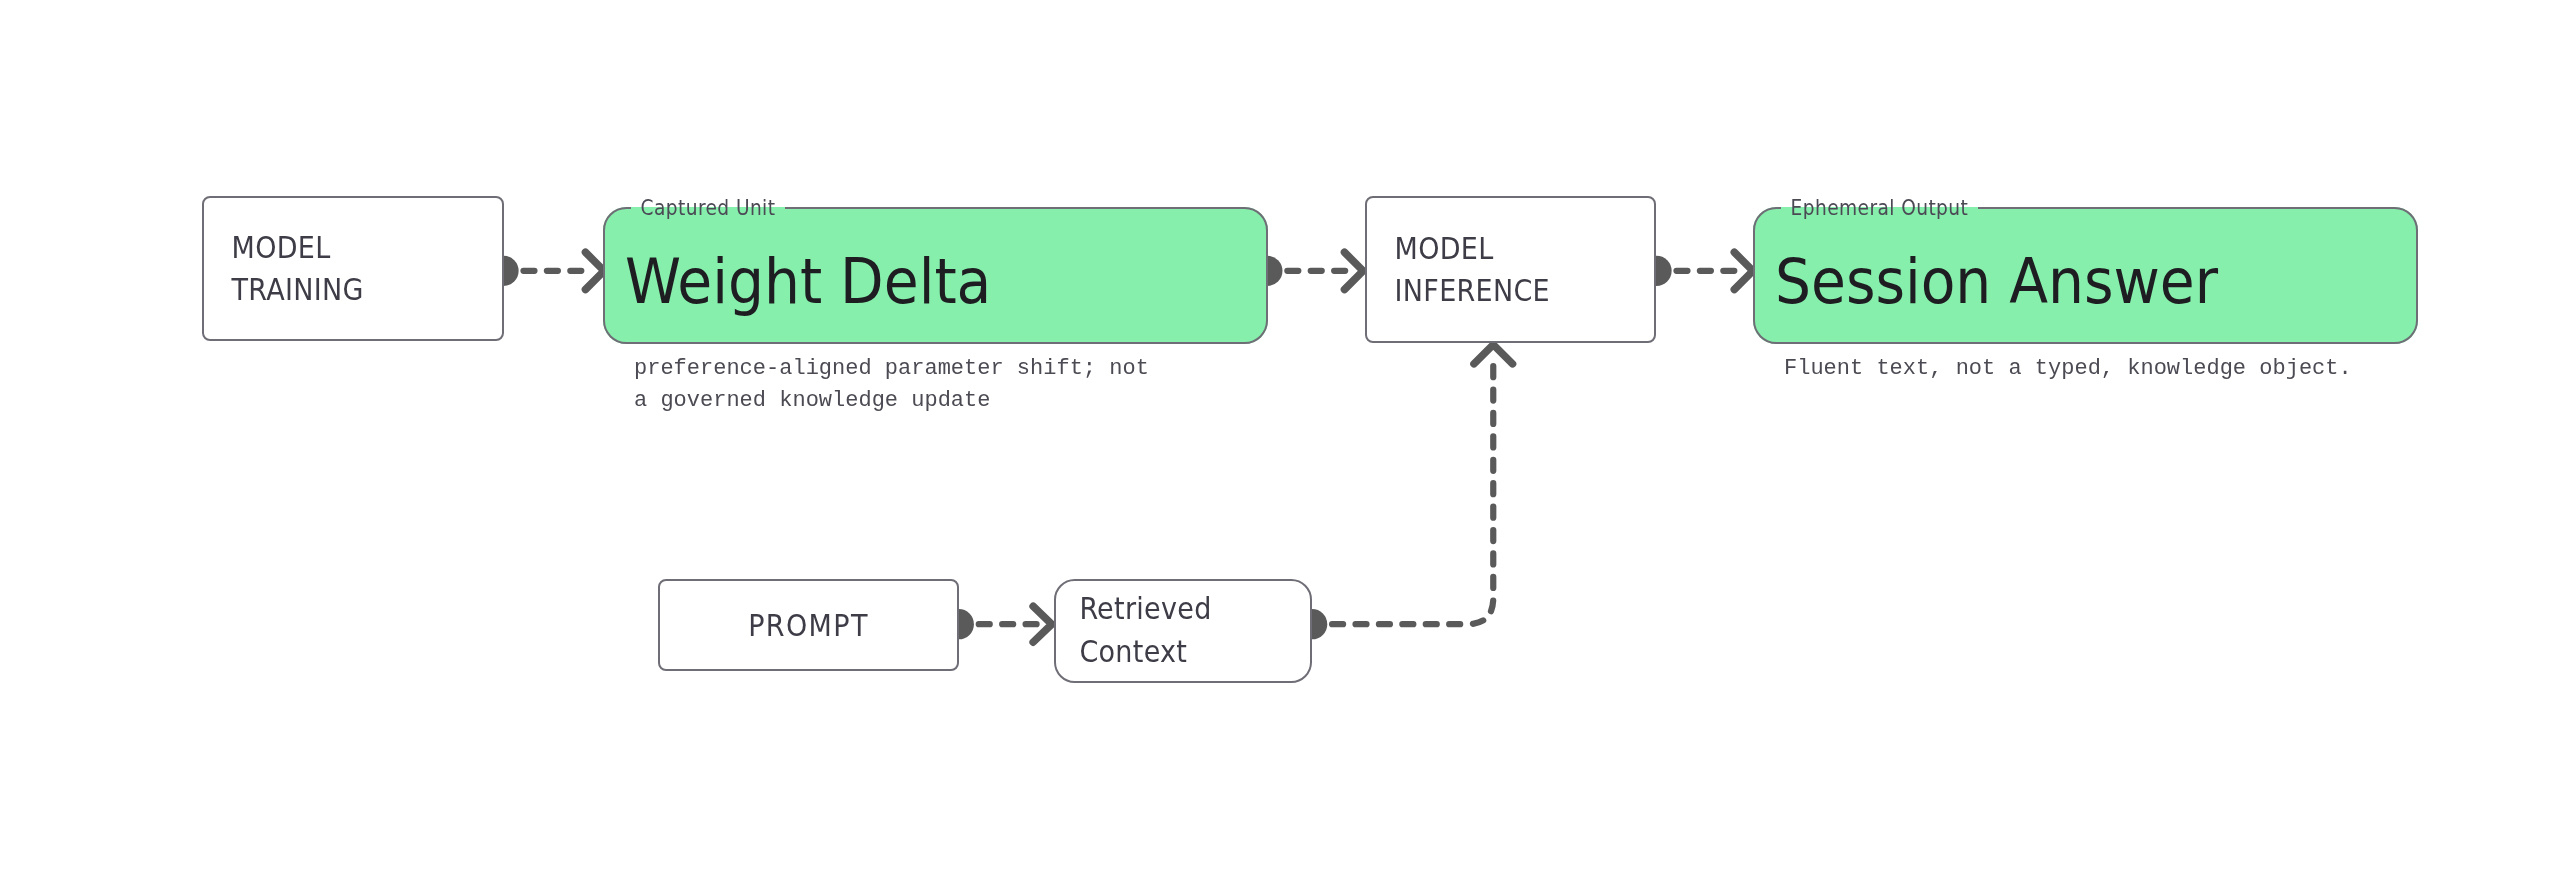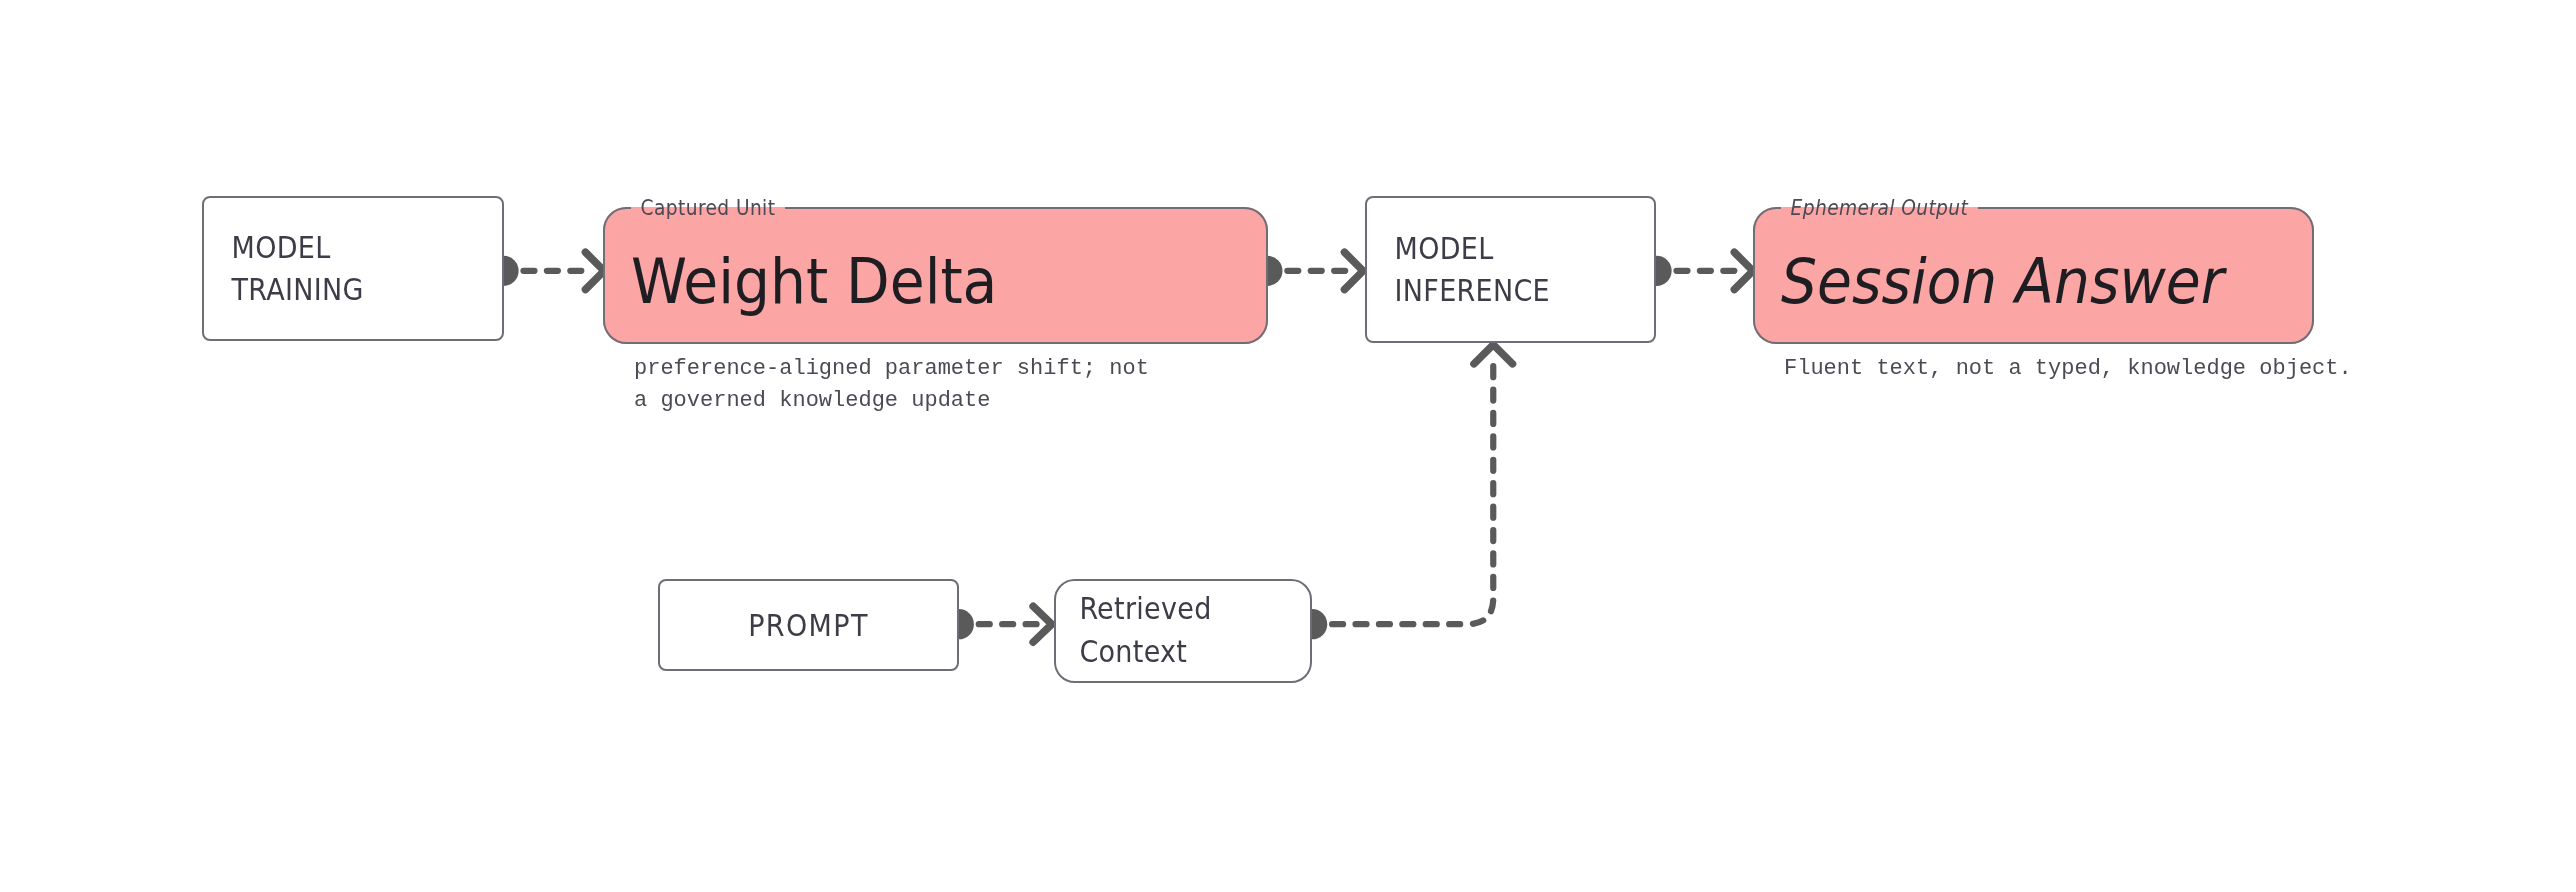--- a/index.html
+++ b/index.html
@@ -24,31 +24,31 @@
 
   
   .stage-node .nlabel{font-size:30px;line-height:1.38;padding-left:27.6px;}
 
   
   .fieldnode{
     position:absolute;box-sizing:border-box;background:transparent;
   }
   .fieldnode fieldset{
     margin:0;padding:0;height:100%;box-sizing:border-box;
-    border:2.8px solid #6f6d76;border-radius:23.4px;background:#fca5a5;
+    border:2.8px solid #6f6d76;border-radius:23.4px;background:#86efac;
     display:flex;align-items:center;
   }
   .fieldnode legend{
     margin-left:26px;padding:0 9.6px;
     font-size:20.7px;color:#4a4954;letter-spacing:0.4px;
     font-family:"DejaVu Sans Condensed","DejaVu Sans",sans-serif;
   }
   .fieldnode .bigtitle{
     font-size:63px;line-height:1;color:#1e1e22;letter-spacing:0px;
-    padding:0 26px;font-weight:400;
+    padding:0 20px;font-weight:400;
     font-family:"DejaVu Sans Condensed","DejaVu Sans",sans-serif;
   }
 
   
   .caption{
     position:absolute;color:#4c4b54;font-size:22px;line-height:1.45;
     font-family:Liberation Mono, monospace;
   }
 
   
@@ -103,21 +103,21 @@
       <div class="bigtitle">Weight Delta</div>
     </fieldset>
   </div>
   <div class="caption" style="left:634px;top:353px;width:537px;">preference-aligned parameter shift; not a governed knowledge update</div>
 
   <div class="node stage-node" style="left:1365px;top:196px;width:291px;height:147px;">
     <div class="nlabel">MODEL
 INFERENCE</div>
   </div>
 
-  <div class="fieldnode" style="left:1753px;top:196px;width:561px;height:148px;font-style:italic;">
+  <div class="fieldnode" style="left:1753px;top:196px;width:665px;height:148px;">
     <fieldset>
       <legend>Ephemeral Output</legend>
       <div class="bigtitle">Session Answer</div>
     </fieldset>
   </div>
   <div class="caption" style="left:1784px;top:353px;width:620px;">Fluent text, not a typed, knowledge object.</div>
 
   <div class="node" style="left:658px;top:579px;width:301px;height:92px;align-items:center;">
     <div class="nlabel" style="font-size:30px;letter-spacing:1.4px;text-align:center;padding:0;">PROMPT</div>
   </div>

